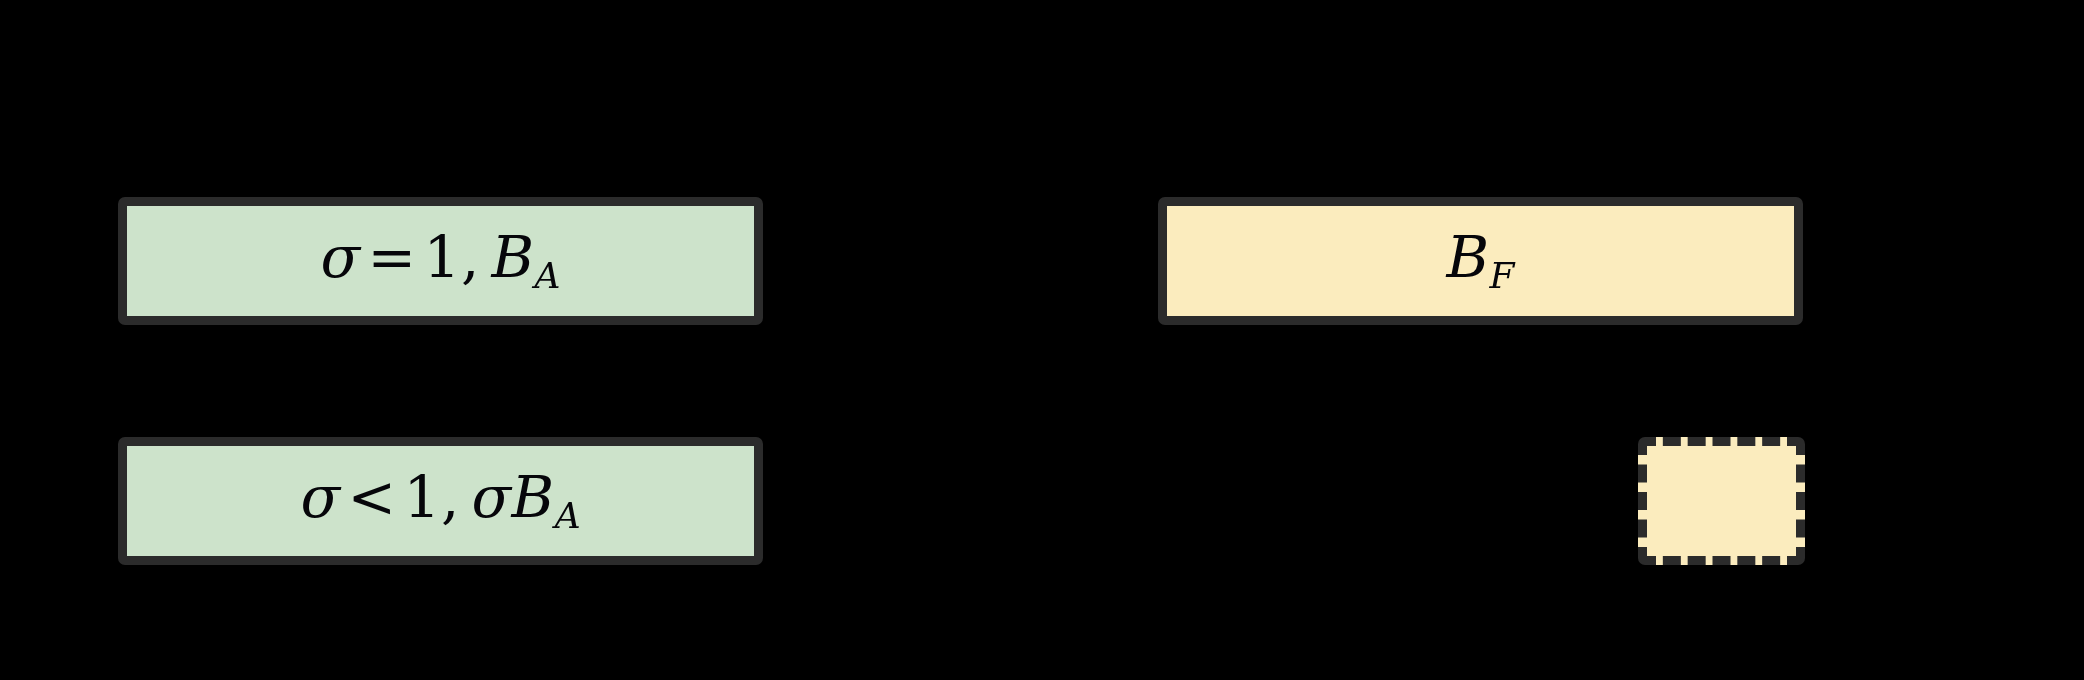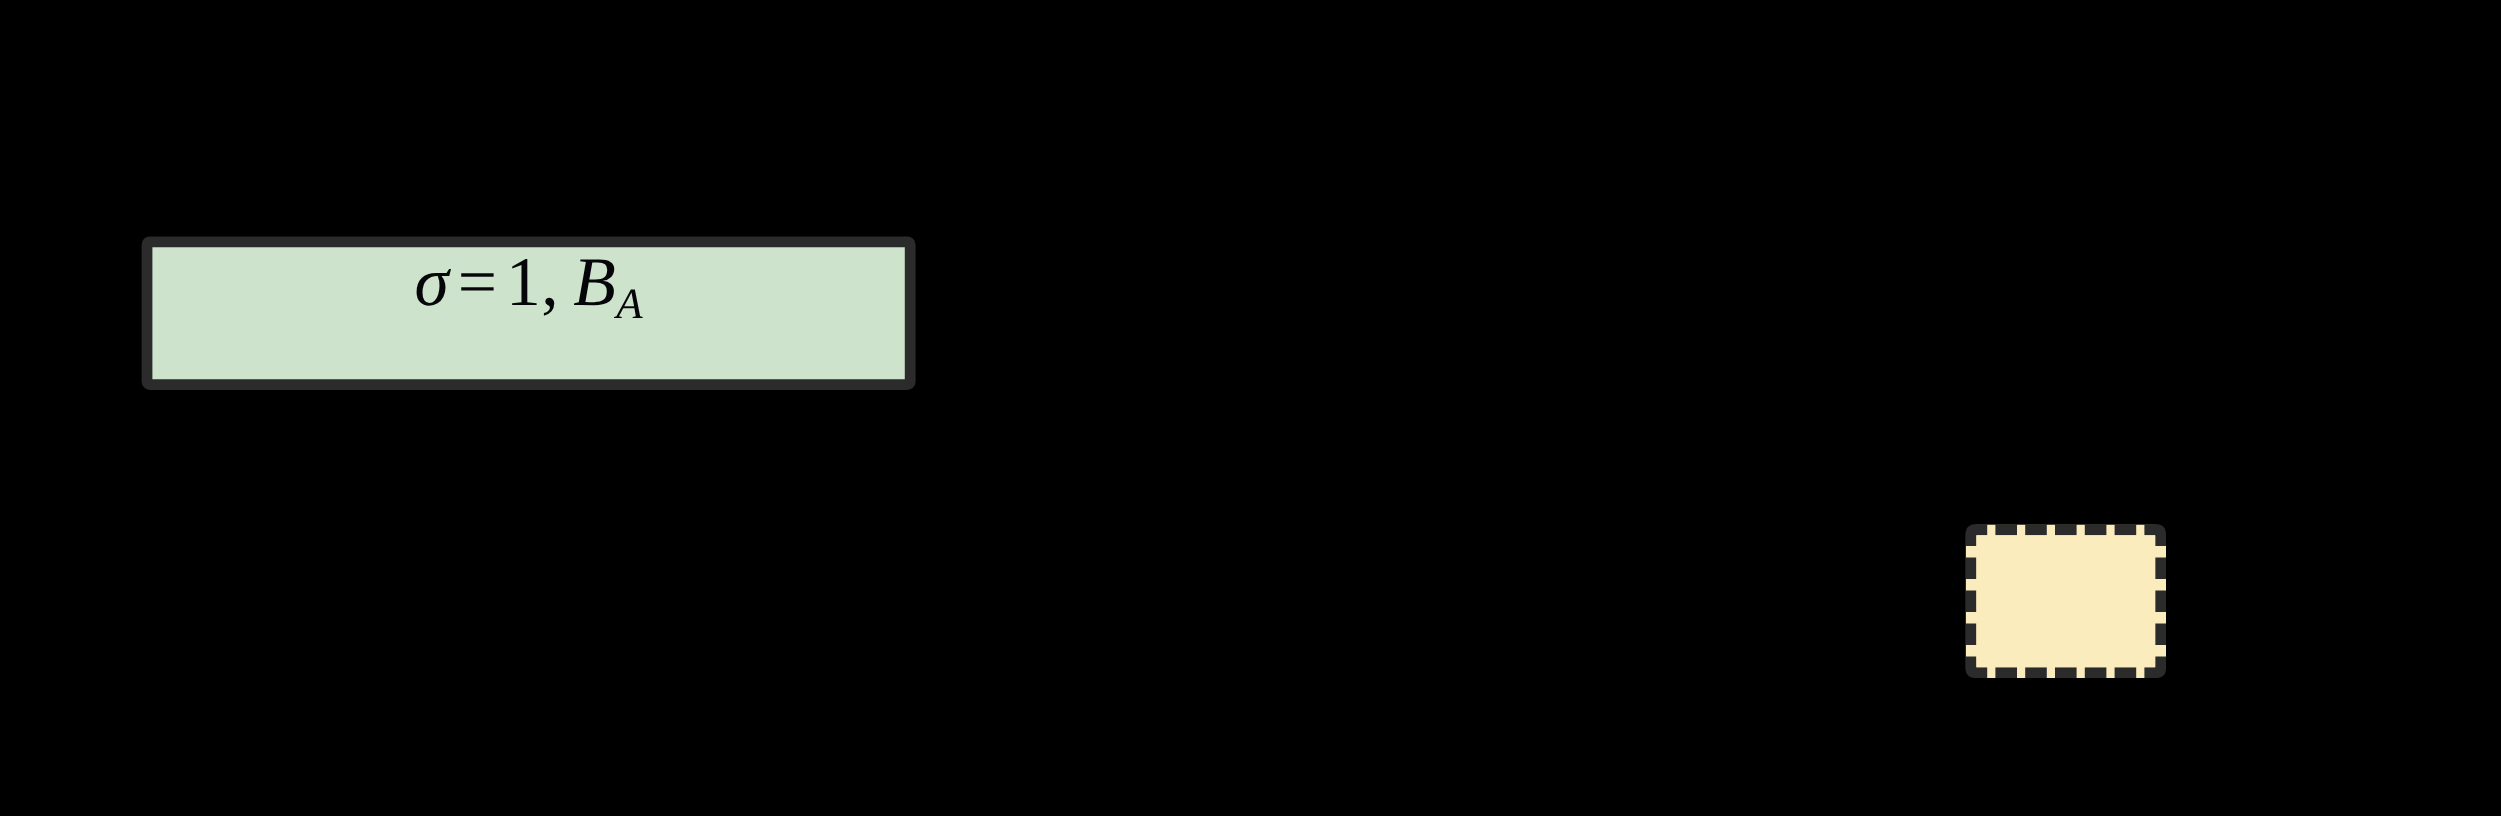--- a/index.html
+++ b/index.html
@@ -12,24 +12,23 @@
     width: 2084px;
     height: 680px;
     background: #000000;
     overflow: hidden;
     font-family: "DejaVu Serif", "Liberation Serif", serif;
   }
   .bar {
     position: absolute;
     box-sizing: border-box;
     display: flex;
-    align-items: flex-start;
+    align-items: center;
     justify-content: center;
     border-radius: 7px;
-    font-family: Liberation Serif, serif;
   }
   .bar-solid {
     border: 9px solid #2b2b2b;
   }
   .bar-dashed {
     border: 9px dashed #2b2b2b;
   }
   .bar-green { background: #cde3cb; }
   .bar-yellow { background: #fbecbe; }
 
@@ -64,19 +63,29 @@
 <body style="background: rgb(0, 0, 0);">
 
 <div id="stage" style="width: 2084px; height: 680px; background: rgb(0, 0, 0);">
 
   <div class="bar bar-solid bar-green" style="left:118px; top:197px; width:645px; height:128px;">
     <span class="bar-label">
       <span>σ</span><span class="rel">=</span><span class="up">1</span><span class="comma">,</span><span>B</span><sub>A</sub>
     </span>
   </div>
 
+  <div class="bar bar-solid bar-yellow" style="left:1158px; top:197px; width:645px; height:128px;">
+    <span class="bar-label">
+      <span>B</span><sub>F</sub>
+    </span>
+  </div>
 
+  <div class="bar bar-solid bar-green" style="left:118px; top:437px; width:645px; height:128px;">
+    <span class="bar-label">
+      <span>σ</span><span class="rel">&lt;</span><span class="up">1</span><span class="comma">,</span><span>σ</span><span>B</span><sub>A</sub>
+    </span>
+  </div>
 
 
   <div class="bar bar-dashed bar-yellow" style="left:1638px; top:437px; width:167px; height:128px;">
   </div>
 
 </div>
 
 </body></html>

